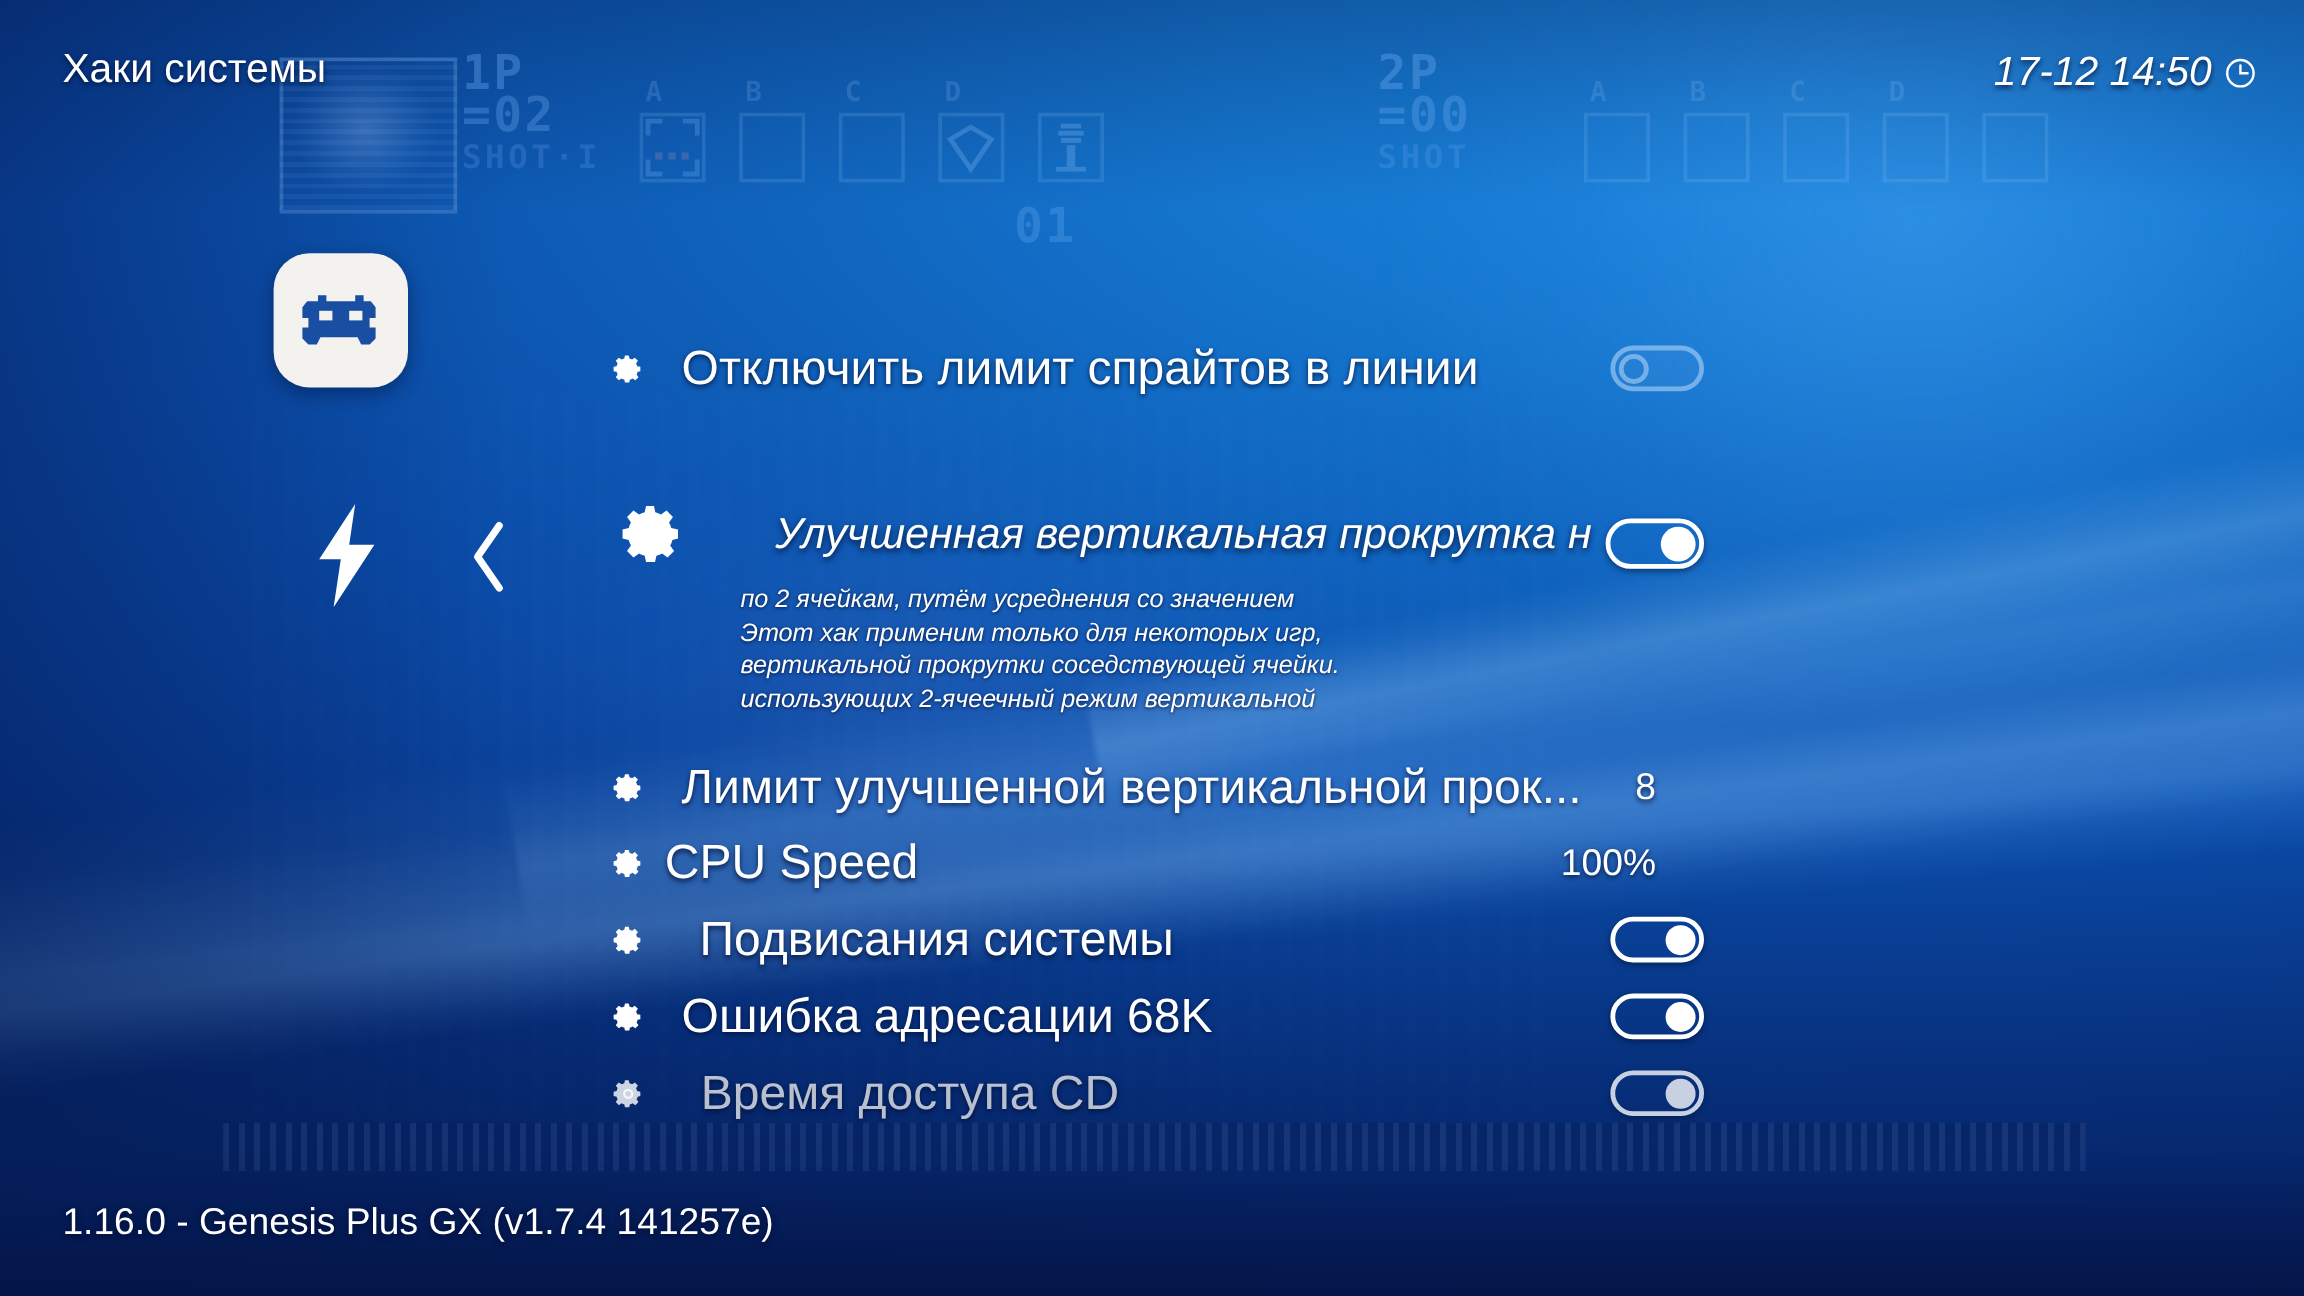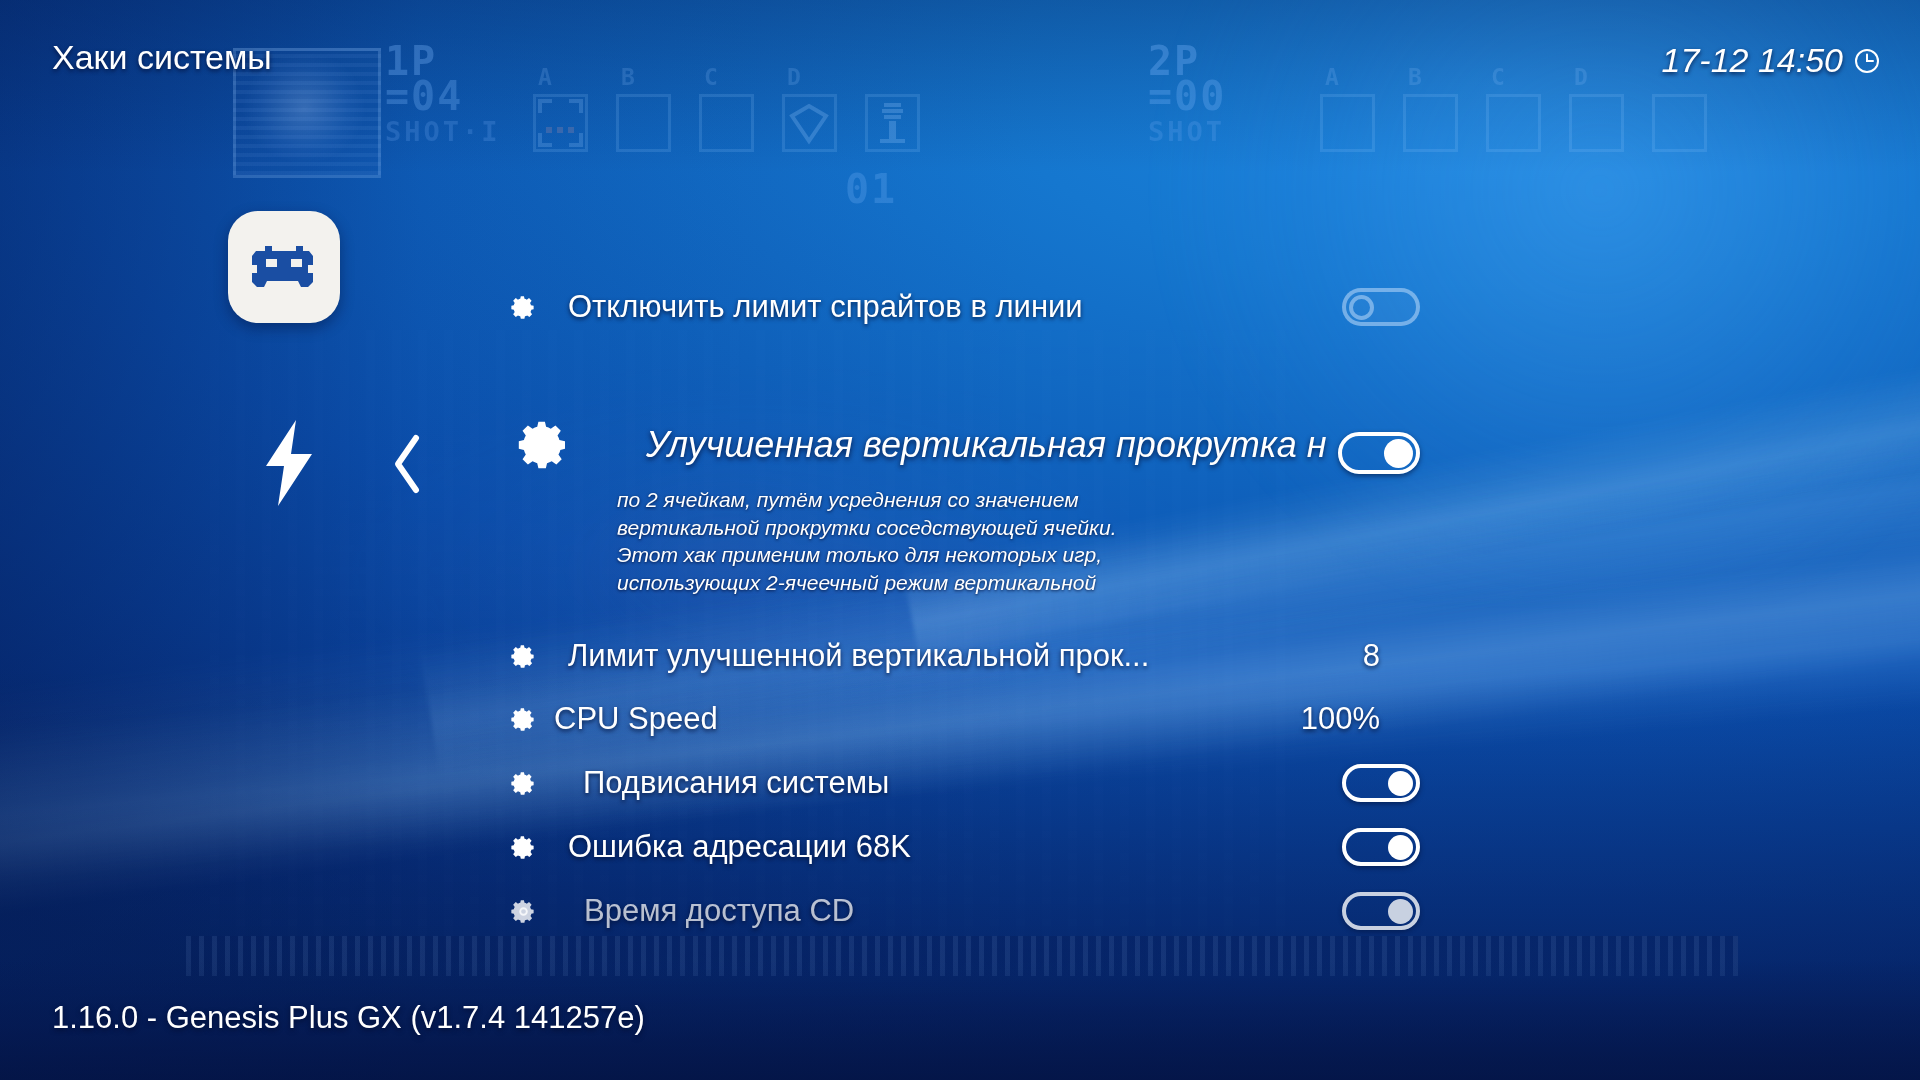--- a/index.html
+++ b/index.html
@@ -118,21 +118,21 @@
     display:flex; align-items:center; justify-content:center;
   }
   #bolt{ position:absolute; left:258px; top:420px; width:62px; height:86px; }
   #back-chevron{ position:absolute; left:388px; top:432px; width:40px; height:64px; }
 
   
   #menu{ position:absolute; left:0; top:0; width:1920px; height:1080px; }
   .mrow{ position:absolute; left:500px; width:1420px; display:flex; align-items:center; }
   .mrow .gear{ width:46px; display:flex; justify-content:center; align-items:center; flex:0 0 46px; }
   .mrow .mlabel{
-    font-size:31px; color:#ffffff; white-space:nowrap;
+    font-size:40px; color:#ffffff; white-space:nowrap;
     text-shadow:0 2px 4px rgba(0,12,48,.8);
   }
   .mrow .mvalue{
     font-size:31px; color:#ffffff; white-space:nowrap;
     text-shadow:0 2px 4px rgba(0,12,48,.8);
     position:absolute; right:540px; text-align:right;
   }
   .mrow.dim .mlabel{ color:rgba(255,255,255,.72); }
 
   
@@ -208,21 +208,21 @@
 <div class="ribbon" id="rib2"></div>
 <div class="ribbon" id="rib3"></div>
 <div class="ribbon" id="rib4"></div>
 <div id="bg-vignette"></div>
 
 <div id="hud">
   <div class="portrait"></div>
 
   <div class="p1">
     <div class="p-line p-l1">1P</div>
-    <div class="p-line p-l2">=04</div>
+    <div class="p-line p-l2">=02</div>
     <div class="p-line p-l3">SHOT·I</div>
   </div>
 
   <div class="p2">
     <div class="p-line p-l1">2P</div>
     <div class="p-line p-l2">=00</div>
     <div class="p-line p-l3">SHOT</div>
   </div>
 
   <div class="boxrow row1">
@@ -337,22 +337,22 @@
           <path d="M21 13.6v-3.2l-2.4-.5a6.9 6.9 0 00-.8-2l1.4-2-2.3-2.3-2 1.4a6.9 6.9 0 00-2-.8L12.4 2H9.6l-.5 2.2a6.9 6.9 0 00-2 .8l-2-1.4-2.3 2.3 1.4 2a6.9 6.9 0 00-.8 2L1.2 10.4v3.2l2.2.5c.2.7.5 1.4.8 2l-1.4 2 2.3 2.3 2-1.4c.6.4 1.3.6 2 .8l.5 2.2h3.2l.5-2.2c.7-.2 1.4-.4 2-.8l2 1.4 2.3-2.3-1.4-2c.4-.6.6-1.3.8-2l2-.5z"></path>
         </svg>
       </span>
       <span class="sel-label">Улучшенная вертикальная прокрутка н</span>
       <span class="toggle on big" style="top:24px;">
         <span class="knob"></span>
       </span>
     </div>
     <div class="sel-desc">
       <div>по 2 ячейкам, путём усреднения со значением</div>
+      <div>Этот хак применим только для некоторых игр,</div>
       <div>вертикальной прокрутки соседствующей ячейки.</div>
-      <div>Этот хак применим только для некоторых игр,</div>
       <div>использующих 2-ячеечный режим вертикальной</div>
     </div>
   </div>
 
   <div class="mrow" style="top:632px; height:48px;">
     <span class="gear">
       <svg width="27" height="27" viewBox="0 0 24 24" fill="#ffffff">
         <path d="M12 8.2a3.8 3.8 0 100 7.6 3.8 3.8 0 000-7.6zm0 5.9a2.1 2.1 0 110-4.2 2.1 2.1 0 010 4.2z"></path>
         <path d="M21 13.6v-3.2l-2.4-.5a6.9 6.9 0 00-.8-2l1.4-2-2.3-2.3-2 1.4a6.9 6.9 0 00-2-.8L12.4 2H9.6l-.5 2.2a6.9 6.9 0 00-2 .8l-2-1.4-2.3 2.3 1.4 2a6.9 6.9 0 00-.8 2L1.2 10.4v3.2l2.2.5c.2.7.5 1.4.8 2l-1.4 2 2.3 2.3 2-1.4c.6.4 1.3.6 2 .8l.5 2.2h3.2l.5-2.2c.7-.2 1.4-.4 2-.8l2 1.4 2.3-2.3-1.4-2c.4-.6.6-1.3.8-2l2-.5z"></path>
       </svg>

